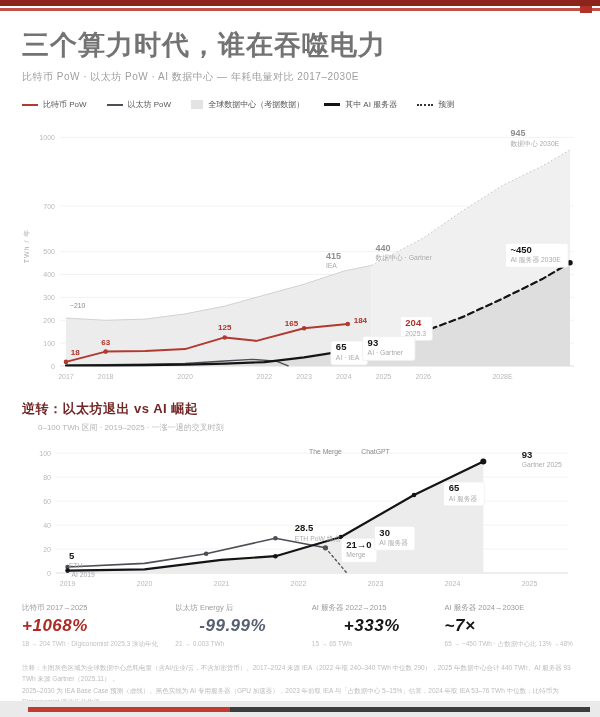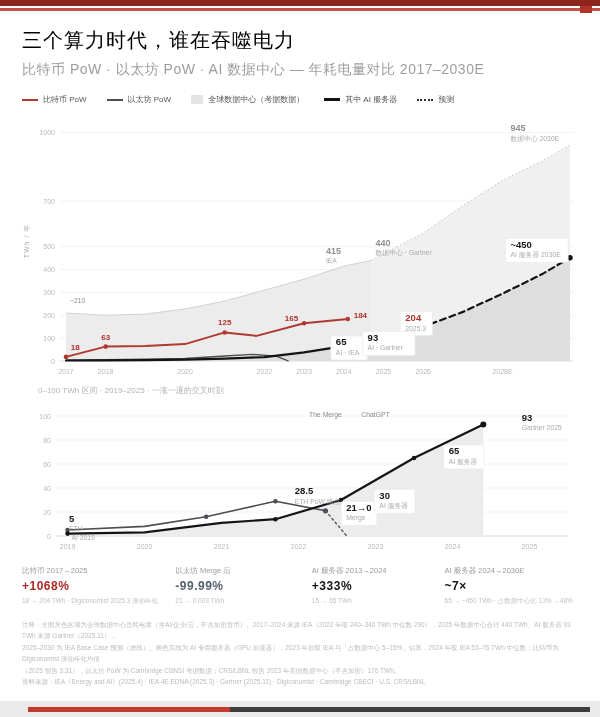--- a/index.html
+++ b/index.html
@@ -7,43 +7,43 @@
     width:600px;height:717px;position:relative;overflow:hidden;
     background:#ffffff;
     font-family:"Liberation Sans","DejaVu Sans",sans-serif;
     color:#1a1a1a;
   }
   .topbar1{height:6px;background:#8c241c;}
   .topgap{height:2px;background:#ffffff;}
   .topbar2{height:3px;background:#bf5347;position:relative;}
   .topcap{position:absolute;right:8px;top:-2px;width:12px;height:7px;background:#b03228;}
   .card{padding:14px 20px 0 20px;}
-  .title{font-size:20px;font-weight:400;letter-spacing:1px;margin:2px 0 0 2px;color:#000000;}
-  .subtitle{font-size:14px;color:#9e9e9e;margin:7px 0 0 2px;letter-spacing:.5px;}
+  .title{font-size:27px;font-weight:700;letter-spacing:1px;margin:2px 0 0 2px;color:#737373;}
+  .subtitle{font-size:10px;color:#9e9e9e;margin:7px 0 0 2px;letter-spacing:.5px;}
   .legend{display:flex;align-items:center;gap:20px;margin:15px 0 0 2px;}
   .legend-item{display:flex;align-items:center;gap:5px;font-size:8px;color:#555;}
   .sw{display:inline-block;}
   .sw-line{width:16px;height:2px;}
   .sw-line-bold{width:16px;height:3px;}
   .sw-area{width:12px;height:9px;}
   .sw-dashed{width:16px;height:0;border-top:2px dotted #333;background:none!important;}
   svg.chart{display:block;margin-top:8px;}
   .tick{font-size:7px;fill:#b9b9b9;}
   .ylab{font-size:7px;fill:#adadad;letter-spacing:1px;}
   .ann-big{font-size:9.5px;font-weight:700;fill:#161616;}
   .ann-sub{font-size:6.8px;fill:#ababab;}
   .ann-gray{font-size:9px;font-weight:700;fill:#8f8f8f;}
   .lab{font-size:8px;font-weight:700;}
   .red{fill:#b03228;}
   .dark{fill:#8a8a8a;}
   .sec-title{font-size:13px;font-weight:700;color:#722626;margin:14px 0 0 2px;letter-spacing:.5px;}
   .sec-sub{font-size:8px;color:#b3b3b3;margin:4px 0 0 18px;}
   .stats{display:grid;grid-template-columns:1.08fr .95fr .92fr 1.05fr;margin:12px 0 0 2px;gap:14px;}
   .stat-label{font-size:7.5px;color:#9a9a9a;display:block;}
-  .stat-value{font-size:12px;font-weight:700;display:block;margin-top:3px;letter-spacing:.5px;}
+  .stat-value{font-size:17px;font-weight:700;display:block;margin-top:3px;letter-spacing:.5px;font-style:italic;}
   .stat-sub{font-size:6.5px;color:#c2c2c2;display:block;margin-top:4px;}
   .notes{margin:13px 0 0 2px;font-size:6.5px;color:#bcbcbc;line-height:1.75;}
   .bottom-strip{position:absolute;left:0;right:0;bottom:0;height:16px;background:#eaeaea;}
   .pbar{position:absolute;left:28px;right:10px;top:6px;height:5px;background:#3d3d3d;}
   .pfill{position:absolute;left:0;top:0;height:5px;width:36%;background:#c23b2e;}
 </style>
 </head>
 <body>
 
 <div class="topbar1"></div>
@@ -141,20 +141,21 @@
       <rect x="342.6061776061765" y="218.3857142857143" width="52.432" height="24" fill="#ffffff" stroke="#ececec" stroke-width="0.75" rx="2"></rect>
       <text x="347.6061776061765" y="227.8857142857143" text-anchor="start" class="ann-big">93</text>
       <text x="347.6061776061765" y="237.3857142857143" text-anchor="start" class="ann-sub">AI · Gartner</text>
       <text x="50.71660231660156" y="237.4857142857143" text-anchor="start" class="lab red">18</text>
       <text x="85.6447876447911" y="226.97142857142856" text-anchor="middle" class="lab red">63</text>
       <text x="204.71814671814977" y="211.8857142857143" text-anchor="middle" class="lab red">125</text>
       <text x="278.14671814671726" y="207.77142857142857" text-anchor="end" class="lab red">165</text>
       <text x="333.7142857142883" y="205.4857142857143" text-anchor="start" class="lab red">184</text>
     </svg>
 
+  <div class="sec-title">逆转：以太坊退出 vs AI 崛起</div>
   <div class="sec-sub">0–100 TWh 区间 · 2019–2025 · 一涨一退的交叉时刻</div>
 
   <svg class="chart" id="chart-reversal" width="560" height="150" viewBox="0 0 560 150">
       <line x1="36" x2="548" y1="132" y2="132" stroke="#dddddd" stroke-width="1"></line>
       <text x="31" y="134.5" text-anchor="end" class="tick">0</text>
       <line x1="36" x2="548" y1="108" y2="108" stroke="#f2f2f2" stroke-width="1"></line>
       <text x="31" y="110.5" text-anchor="end" class="tick">20</text>
       <line x1="36" x2="548" y1="84" y2="84" stroke="#f2f2f2" stroke-width="1"></line>
       <text x="31" y="86.5" text-anchor="end" class="tick">40</text>
       <line x1="36" x2="548" y1="60" y2="60" stroke="#f2f2f2" stroke-width="1"></line>
@@ -203,27 +204,27 @@
       <text x="501.8045112782031" y="26.299999999999997" text-anchor="start" class="ann-sub">Gartner 2025</text>
     </svg>
 
   <div class="stats">
       <div>
         <span class="stat-label">比特币 2017→2025</span>
         <span class="stat-value" style="color: rgb(176, 42, 37);">+1068%</span>
         <span class="stat-sub">18 → 204 TWh · Digiconomist 2025.3 滚动年化</span>
       </div>
       <div>
-        <span class="stat-label">以太坊 Merge 后</span>
-        <span class="stat-value" style="color: rgb(86, 96, 112);">-99.99%</span>
+        <span class="stat-label">以太坊 Energy 后</span>
+        <span class="stat-value" style="color: rgb(86, 96, 112); margin-left: 24px;">-99.99%</span>
         <span class="stat-sub">21 → 0.003 TWh</span>
       </div>
       <div>
-        <span class="stat-label">AI 服务器 2013→2024</span>
-        <span class="stat-value" style="color: rgb(20, 20, 20);">+333%</span>
+        <span class="stat-label">AI 服务器 2022→2015</span>
+        <span class="stat-value" style="color: rgb(20, 20, 20); margin-left: 32px;">+333%</span>
         <span class="stat-sub">15 → 65 TWh</span>
       </div>
       <div>
         <span class="stat-label">AI 服务器 2024→2030E</span>
         <span class="stat-value" style="color: rgb(20, 20, 20);">~7×</span>
         <span class="stat-sub">65 → ~450 TWh · 占数据中心比 13% →48%</span>
       </div>
     </div>
 
   <div class="notes">

